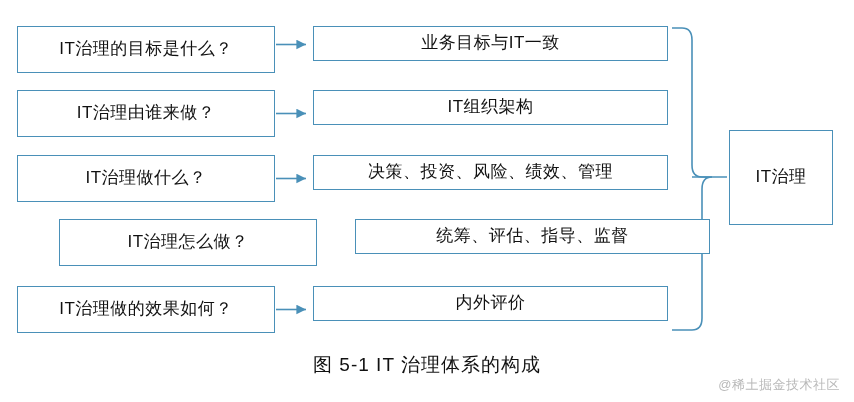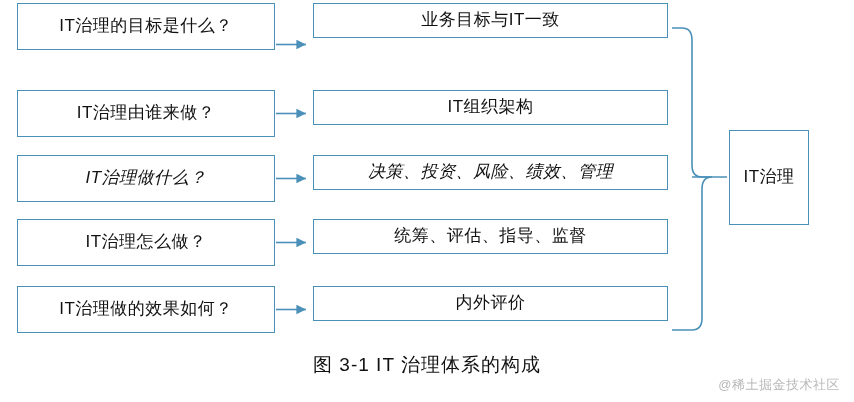--- a/index.html
+++ b/index.html
@@ -39,30 +39,30 @@
   .left-box {
     left: 17px;
     width: 258px;
     height: 47px;
   }
   .right-box {
     left: 313px;
     width: 355px;
     height: 35px;
   }
-  .row1 { top: 3px; }
+  .row1 { top: 26px; }
   .row2 { top: 90px; align-items: center; }
-  .row3 { top: 155px; font-style: italic; }
-  .row4 { top: 219px; }
+  .row3 { top: 155px; }
+  .row4 { top: 219px; margin-left: 42px; }
   .row5 { top: 286px; }
 
   .final-box {
     left: 729px;
     top: 130px;
-    width: 80px;
+    width: 104px;
     height: 95px;
     font-size: 17px;
   }
 
   .arrow-svg {
     position: absolute;
     left: 0;
     top: 0;
     width: 854px;
     height: 402px;
@@ -142,16 +142,16 @@
     <span>IT治理做的效果如何？</span>
   </div>
   <div class="box right-box row5">
     <span>内外评价</span>
   </div>
 
   <div class="box final-box">
     <span>IT治理</span>
   </div>
 
-  <div class="caption">图 3-1   IT 治理体系的构成</div>
+  <div class="caption">图 5-1   IT 治理体系的构成</div>
 
   <div class="watermark">@稀土掘金技术社区</div>
 </div>
 
 </body></html>

